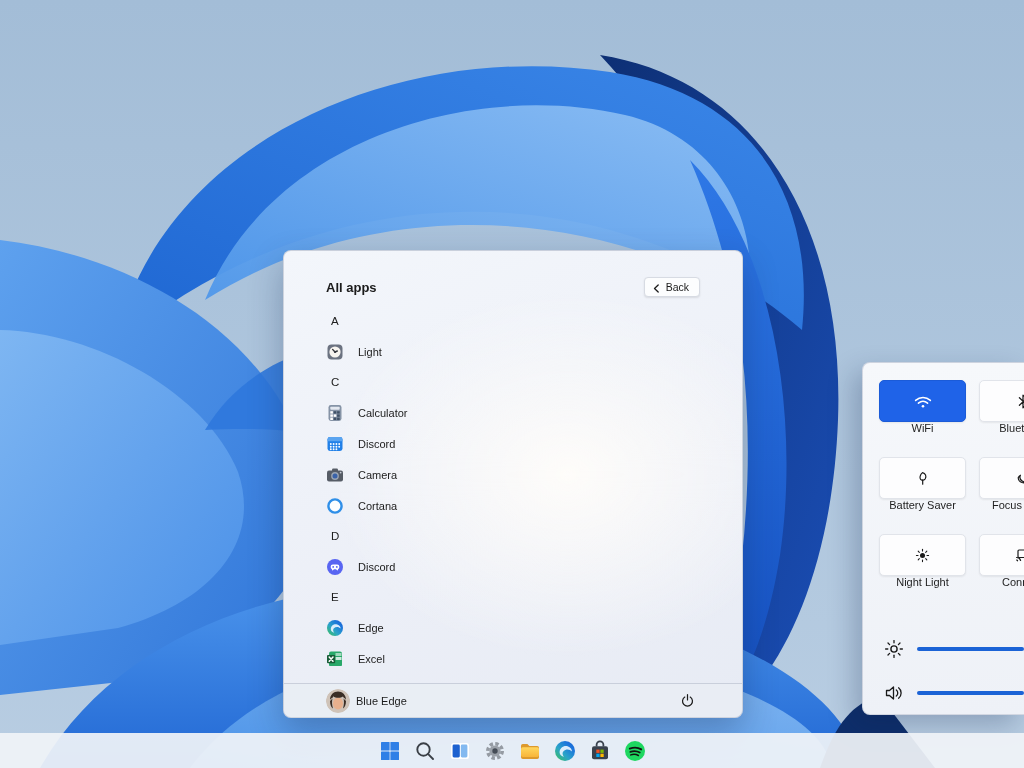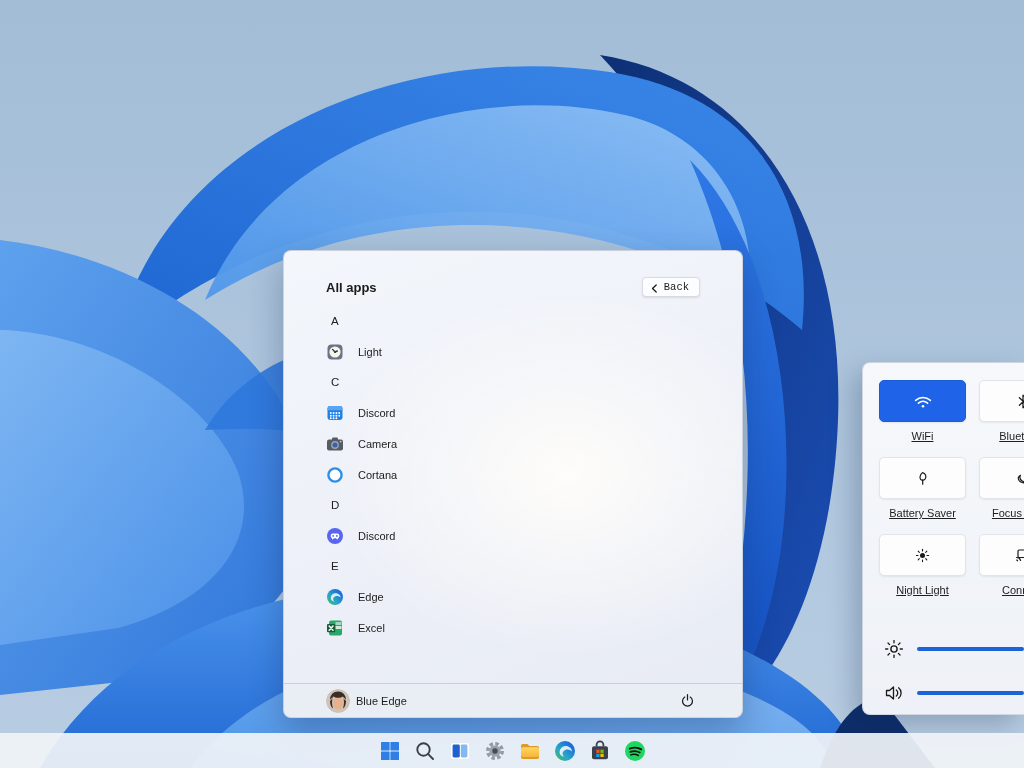--- a/index.html
+++ b/index.html
@@ -13,21 +13,21 @@
     background:
       radial-gradient(ellipse 340px 260px at 62% 48%, rgba(255,253,250,.95), rgba(243,246,250,0) 70%),
       linear-gradient(160deg,#f3f6fb 0%,#eceff7 60%,#e7ebf4 100%);
     border:1px solid rgba(150,160,180,.38);
     box-shadow:0 14px 34px rgba(15,35,75,.30);}
   .sm-header{position:absolute;top:26px;left:42px;right:42px;height:20px;
     display:flex;align-items:center;justify-content:space-between;}
   .sm-title{font-size:13px;font-weight:bold;}
   .back-btn{display:flex;align-items:flex-end;gap:6px;padding:3px 10px 3px 8px;
     background:#fcfdfe;border:1px solid #d7dbe3;border-radius:4px;
-    font-size:10.5px;color:#1b1b1b;box-shadow:0 1px 2px rgba(0,0,0,.10);cursor:default;font-family:Liberation Mono, monospace;}
+    font-size:10.5px;color:#1b1b1b;box-shadow:0 1px 2px rgba(0,0,0,.10);cursor:default;}
   .app-list{position:absolute;top:55px;left:42px;right:16px;height:360px;
     overflow:hidden;display:flex;flex-direction:column;}
   .letter-row{height:30px;flex:0 0 30px;display:flex;align-items:center;
     padding-left:5px;font-size:11.5px;color:#202020;}
   .app-row{height:31px;flex:0 0 31px;display:flex;align-items:center;gap:14px;}
   .app-icon{width:18px;height:18px;flex:0 0 18px;display:flex;}
   .app-label{font-size:11px;color:#1c1c1c;}
   .sm-footer{position:absolute;left:0;right:0;bottom:0;height:34px;
     background:rgba(233,237,244,.9);border-top:1px solid rgba(175,183,198,.55);
     border-radius:0 0 8px 8px;display:flex;align-items:center;
@@ -43,21 +43,21 @@
     background:linear-gradient(180deg,#f6f8fb 0%,#eef1f7 100%);
     border:1px solid rgba(160,170,190,.42);border-right:none;
     box-shadow:-8px 10px 26px rgba(15,35,75,.25);}
   .qs-grid{position:absolute;left:16px;top:17px;width:220px;
     display:grid;grid-template-columns:87px 87px;column-gap:13px;row-gap:0;}
   .qs-cell{height:77px;display:flex;flex-direction:column;align-items:center;}
   .tile-btn{width:87px;height:42px;border-radius:5px;background:#fdfdfe;
     border:1px solid #e1e4ea;box-shadow:0 1px 2px rgba(0,0,0,.07);
     display:flex;align-items:center;justify-content:center;box-sizing:border-box;}
   .tile-btn.active{background:#1f63e8;border-color:#1b5bd8;}
-  .tile-label{margin-top:8px;font-size:11px;color:#1e1e1e;white-space:nowrap;text-align:center;text-decoration:underline;}
+  .tile-label{font-size:11px;color:#1e1e1e;white-space:nowrap;text-align:center;}
   .slider-row{position:absolute;left:16px;right:0;height:28px;
     display:flex;align-items:center;}
   .slider-row .s-icon{width:22px;height:22px;margin-left:4px;flex:0 0 22px;}
   .slider-track{flex:1;height:4px;border-radius:2px;background:#1b63d6;margin-left:12px;}
   .row-brightness{top:272px;} .row-volume{top:316px;}
 
   
   .taskbar{position:absolute;left:0;right:0;bottom:0;height:35px;
     background:rgba(240,243,248,.93);
     display:flex;align-items:center;justify-content:center;gap:10px;}
@@ -140,20 +140,38 @@
             <line x1="9" y1="9" x2="6.6" y2="6.4" stroke="#33363c" stroke-width="1.4" stroke-linecap="round"></line>
             <line x1="9" y1="9" x2="11.3" y2="8" stroke="#33363c" stroke-width="1.4" stroke-linecap="round"></line>
             <circle cx="9" cy="9" r="0.9" fill="#33363c"></circle>
             </svg>
         </span>
         <span class="app-label">Light</span>
       </div>
 
       <div class="letter-row">C</div>
 
+      <div class="app-row">
+        <span class="app-icon">
+          <svg viewBox="0 0 18 18">
+              <rect x="2.5" y="1" width="13" height="16" rx="2.4" fill="#8593a6"></rect>
+            <rect x="4.3" y="2.8" width="9.4" height="3" rx="0.8" fill="#e3e8f0"></rect>
+            <rect x="4.3" y="7.2" width="2.6" height="2.4" fill="#ffffff"></rect>
+              <rect x="7.7" y="7.2" width="2.6" height="2.4" fill="#3f5166"></rect>
+              <rect x="11.1" y="7.2" width="2.6" height="2.4" fill="#3f5166"></rect>
+            <rect x="4.3" y="10.4" width="2.6" height="2.4" fill="#ffffff"></rect>
+              <rect x="7.7" y="10.4" width="2.6" height="2.4" fill="#ffffff"></rect>
+              <rect x="11.1" y="10.4" width="2.6" height="2.4" fill="#3f5166"></rect>
+            <rect x="4.3" y="13.6" width="2.6" height="2.4" fill="#ffffff"></rect>
+              <rect x="7.7" y="13.6" width="2.6" height="2.4" fill="#3f5166"></rect>
+              <rect x="11.1" y="13.6" width="2.6" height="2.4" fill="#3f5166"></rect>
+            </svg>
+        </span>
+        <span class="app-label">Calculator</span>
+      </div>
 
       <div class="app-row">
         <span class="app-icon">
           <svg viewBox="0 0 18 18">
               <rect x="1.5" y="2" width="15" height="14" rx="2.4" fill="#2180e8"></rect>
             <path d="M1.5,4.4 a2.4,2.4 0 0 1 2.4,-2.4 h10.2 a2.4,2.4 0 0 1 2.4,2.4 v1.8 h-15 Z" fill="#5aa4f0"></path>
             <g fill="#ffffff">
               <circle cx="4.8" cy="9" r="0.95"></circle>
                 <circle cx="7.6" cy="9" r="0.95"></circle>
                 <circle cx="10.4" cy="9" r="0.95"></circle>

